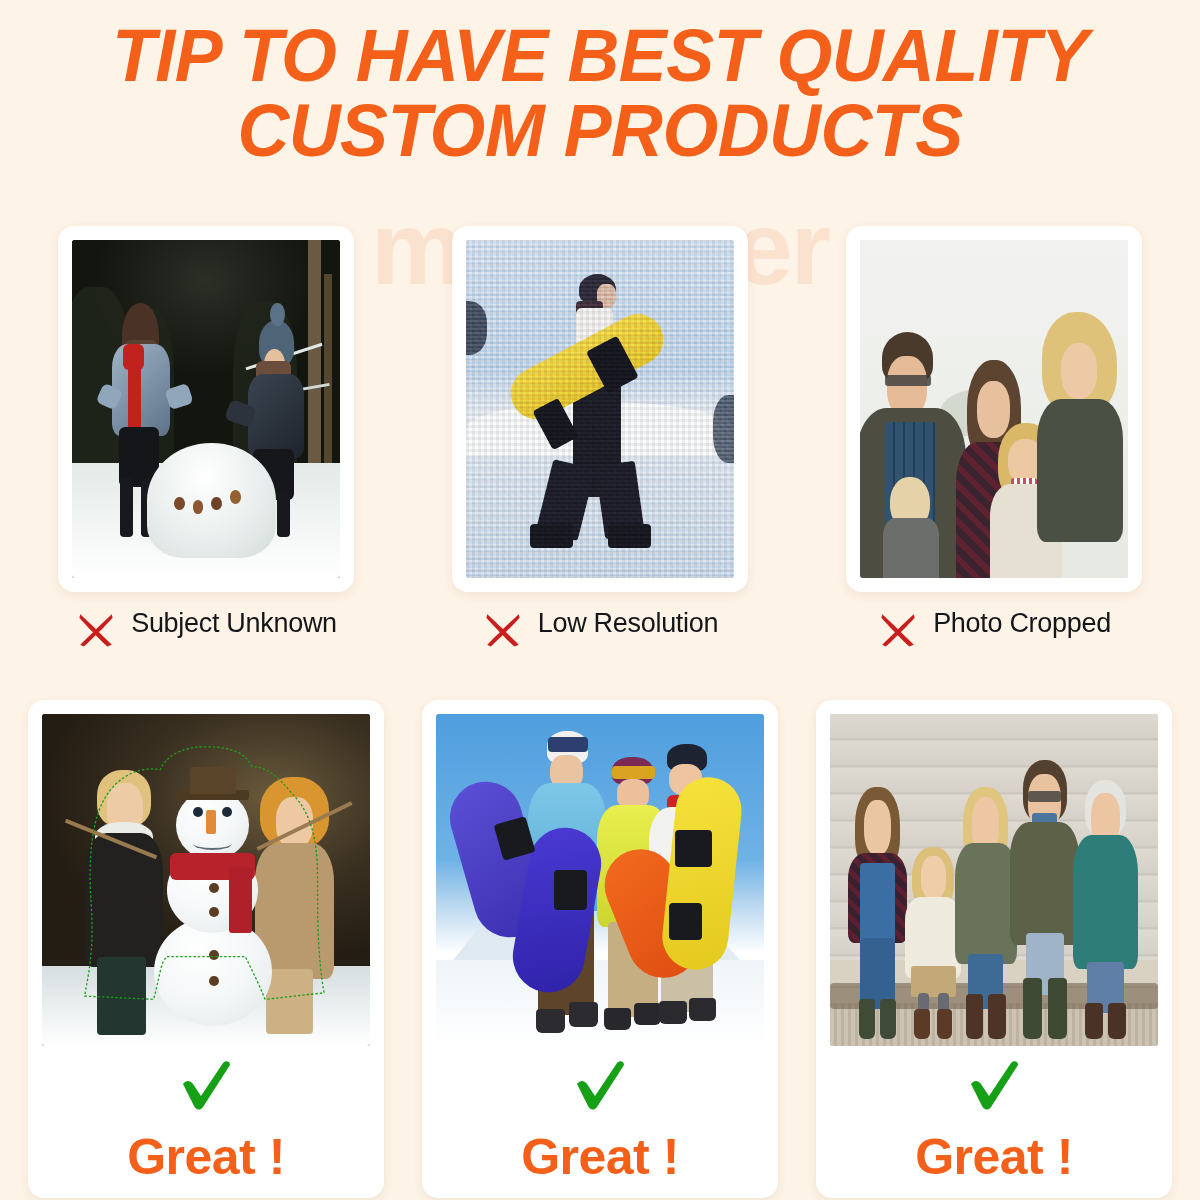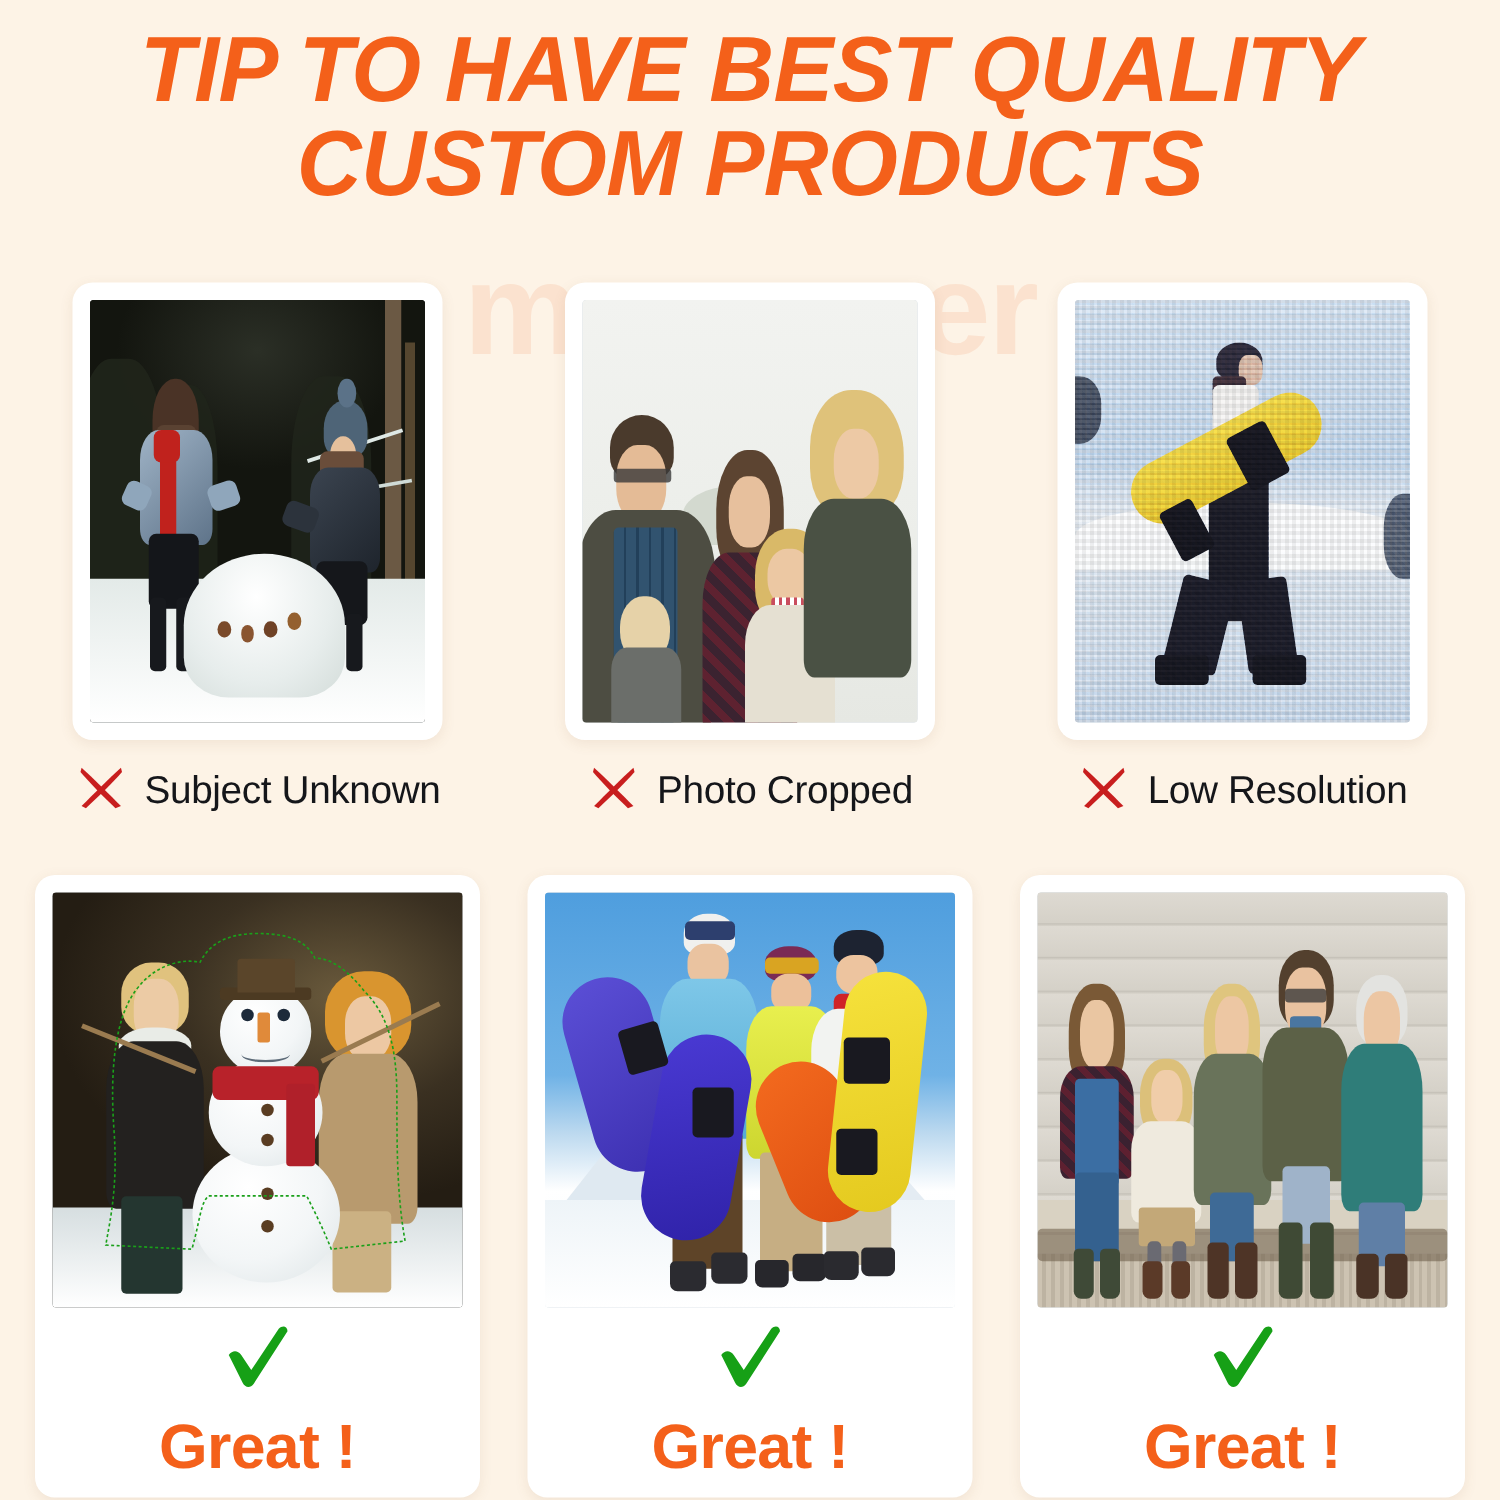--- a/index.html
+++ b/index.html
@@ -80,25 +80,25 @@
     overflow: hidden;
     position: relative;
     background: #cfd8de;
   }
   .ph-top   { height: 338px; }
   .ph-bot   { height: 332px; }
 
   
   .label-bad {
     display: flex;
-    align-items: flex-end;
+    align-items: flex-start;
     justify-content: center;
     gap: 14px;
     margin-top: 16px;
-    font-size: 31px;
+    font-size: 27px;
     font-weight: 500;
     color: #15161A;
     letter-spacing: -0.3px;
   }
   .label-good {
     display: flex;
     align-items: center;
     justify-content: center;
     gap: 16px;
     margin-top: 10px;
@@ -307,71 +307,20 @@
           <path d="M42 7 C32 16 16 32 6 42 L10 44 C20 35 36 19 43 11 Z" fill="#C81E1E"></path>
         </svg>
         <span>Subject Unknown</span>
       </div>
     </div>
 
     <div class="cell">
       <div class="card card-top">
         <div class="photo ph-top">
           <div class="scene">
-            <div class="fam-bg"></div>
-            <div style="position:absolute;left:30%;top:44%;width:30%;height:14%;background:#b9c4b4;border-radius:50% 50% 0 0;opacity:.5"></div>
-
-            <div style="position:absolute;left:2%;top:30%;width:34%;height:70%;">
-              <div style="position:absolute;left:18%;top:-4%;width:56%;height:22%;background:#4a3a2c;border-radius:50% 50% 34% 34%;"></div>
-              <div style="position:absolute;left:24%;top:6%;width:44%;height:26%;background:#e4bb96;border-radius:42%;"></div>
-              <div style="position:absolute;left:22%;top:14%;width:50%;height:5%;background:#3a3a3a;border-radius:3px;opacity:.8"></div>
-              <div class="coat" style="left:-10%;top:28%;width:120%;height:74%;background:#4d4d42;"></div>
-              <div style="position:absolute;left:22%;top:34%;width:56%;height:66%;background:repeating-linear-gradient(90deg,#2b4a66 0 6px,#1d3consequences 6px 7px),#2b4a66;border-radius:4px;"></div>
-              <div style="position:absolute;left:22%;top:34%;width:56%;height:66%;background:repeating-linear-gradient(90deg,#31536f 0 8px,#22405a 8px 10px);border-radius:4px;"></div>
-            </div>
-
-            <div style="position:absolute;left:6%;top:70%;width:26%;height:36%;">
-              <div style="position:absolute;left:20%;top:0;width:58%;height:44%;background:#e6d2a8;border-radius:46%;"></div>
-              <div style="position:absolute;left:10%;top:34%;width:80%;height:66%;background:#6b6e6a;border-radius:22% 22% 8% 8%;"></div>
-            </div>
-
-            <div style="position:absolute;left:36%;top:38%;width:28%;height:64%;">
-              <div style="position:absolute;left:14%;top:-4%;width:72%;height:48%;background:#5c4431;border-radius:46% 46% 40% 40%;"></div>
-              <div style="position:absolute;left:28%;top:6%;width:44%;height:26%;background:#e7c09d;border-radius:44%;"></div>
-              <div class="coat" style="left:0;top:34%;width:100%;height:68%;background:repeating-linear-gradient(45deg,#3b2330 0 7px,#5e2230 7px 13px);"></div>
-            </div>
-
-            <div style="position:absolute;left:48%;top:56%;width:28%;height:48%;">
-              <div style="position:absolute;left:12%;top:-4%;width:76%;height:50%;background:#d9b968;border-radius:46% 46% 42% 42%;"></div>
-              <div style="position:absolute;left:26%;top:6%;width:46%;height:28%;background:#ecc8a3;border-radius:44%;"></div>
-              <div style="position:absolute;left:30%;top:30%;width:34%;height:12%;background:repeating-linear-gradient(90deg,#c94d5e 0 3px,#ffffff 3px 6px);border-radius:3px;"></div>
-              <div class="coat" style="left:2%;top:34%;width:96%;height:70%;background:#e5e0d2;"></div>
-            </div>
-
-            <div style="position:absolute;left:66%;top:24%;width:32%;height:64%;">
-              <div style="position:absolute;left:6%;top:-4%;width:88%;height:48%;background:#dfc27a;border-radius:44% 50% 40% 40%;"></div>
-              <div style="position:absolute;left:28%;top:10%;width:42%;height:26%;background:#edc9a5;border-radius:44%;"></div>
-              <div class="coat" style="left:0;top:36%;width:100%;height:66%;background:#4a5144;"></div>
-            </div>
-          </div>
-        </div>
-      </div>
-      <div class="label-bad">
-        <svg class="xmark" viewBox="0 0 48 48">
-          <path d="M6 7 C16 16 32 32 42 42 L37 44 C27 35 12 19 5 11 Z" fill="#C81E1E"></path>
-          <path d="M42 7 C32 16 16 32 6 42 L10 44 C20 35 36 19 43 11 Z" fill="#C81E1E"></path>
-        </svg>
-        <span>Photo Cropped</span>
-      </div>
-    </div>
-
-    <div class="cell">
-      <div class="card card-top">
-        <div class="photo ph-top">
-          <div class="scene">
             <div class="lowres-bg"></div>
 
             <div style="position:absolute;left:0;right:0;top:48%;height:16%;background:#ffffff;opacity:.85;border-radius:50% 50% 0 0;"></div>
             <div style="position:absolute;left:-8%;top:18%;width:16%;height:16%;background:#2a2f3a;border-radius:40%;opacity:.85"></div>
             <div style="position:absolute;right:-6%;top:46%;width:14%;height:20%;background:#2b3240;border-radius:40%;opacity:.8"></div>
 
             <div style="position:absolute;left:42%;top:10%;width:14%;height:9%;background:#2a2733;border-radius:50% 50% 35% 35%;"></div>
             <div style="position:absolute;left:49%;top:13%;width:7%;height:7%;background:#d9b094;border-radius:40%;"></div>
             <div style="position:absolute;left:41%;top:18%;width:10%;height:10%;background:#3a2b33;border-radius:4px;"></div>
             <div style="position:absolute;left:41%;top:20%;width:14%;height:24%;background:#f4f2f0;border-radius:6px 6px 3px 3px;"></div>
@@ -388,20 +337,71 @@
             <div class="pixelate"></div>
           </div>
         </div>
       </div>
       <div class="label-bad">
         <svg class="xmark" viewBox="0 0 48 48">
           <path d="M6 7 C16 16 32 32 42 42 L37 44 C27 35 12 19 5 11 Z" fill="#C81E1E"></path>
           <path d="M42 7 C32 16 16 32 6 42 L10 44 C20 35 36 19 43 11 Z" fill="#C81E1E"></path>
         </svg>
         <span>Low Resolution</span>
+      </div>
+    </div>
+
+    <div class="cell">
+      <div class="card card-top">
+        <div class="photo ph-top">
+          <div class="scene">
+            <div class="fam-bg"></div>
+            <div style="position:absolute;left:30%;top:44%;width:30%;height:14%;background:#b9c4b4;border-radius:50% 50% 0 0;opacity:.5"></div>
+
+            <div style="position:absolute;left:2%;top:30%;width:34%;height:70%;">
+              <div style="position:absolute;left:18%;top:-4%;width:56%;height:22%;background:#4a3a2c;border-radius:50% 50% 34% 34%;"></div>
+              <div style="position:absolute;left:24%;top:6%;width:44%;height:26%;background:#e4bb96;border-radius:42%;"></div>
+              <div style="position:absolute;left:22%;top:14%;width:50%;height:5%;background:#3a3a3a;border-radius:3px;opacity:.8"></div>
+              <div class="coat" style="left:-10%;top:28%;width:120%;height:74%;background:#4d4d42;"></div>
+              <div style="position:absolute;left:22%;top:34%;width:56%;height:66%;background:repeating-linear-gradient(90deg,#2b4a66 0 6px,#1d3consequences 6px 7px),#2b4a66;border-radius:4px;"></div>
+              <div style="position:absolute;left:22%;top:34%;width:56%;height:66%;background:repeating-linear-gradient(90deg,#31536f 0 8px,#22405a 8px 10px);border-radius:4px;"></div>
+            </div>
+
+            <div style="position:absolute;left:6%;top:70%;width:26%;height:36%;">
+              <div style="position:absolute;left:20%;top:0;width:58%;height:44%;background:#e6d2a8;border-radius:46%;"></div>
+              <div style="position:absolute;left:10%;top:34%;width:80%;height:66%;background:#6b6e6a;border-radius:22% 22% 8% 8%;"></div>
+            </div>
+
+            <div style="position:absolute;left:36%;top:38%;width:28%;height:64%;">
+              <div style="position:absolute;left:14%;top:-4%;width:72%;height:48%;background:#5c4431;border-radius:46% 46% 40% 40%;"></div>
+              <div style="position:absolute;left:28%;top:6%;width:44%;height:26%;background:#e7c09d;border-radius:44%;"></div>
+              <div class="coat" style="left:0;top:34%;width:100%;height:68%;background:repeating-linear-gradient(45deg,#3b2330 0 7px,#5e2230 7px 13px);"></div>
+            </div>
+
+            <div style="position:absolute;left:48%;top:56%;width:28%;height:48%;">
+              <div style="position:absolute;left:12%;top:-4%;width:76%;height:50%;background:#d9b968;border-radius:46% 46% 42% 42%;"></div>
+              <div style="position:absolute;left:26%;top:6%;width:46%;height:28%;background:#ecc8a3;border-radius:44%;"></div>
+              <div style="position:absolute;left:30%;top:30%;width:34%;height:12%;background:repeating-linear-gradient(90deg,#c94d5e 0 3px,#ffffff 3px 6px);border-radius:3px;"></div>
+              <div class="coat" style="left:2%;top:34%;width:96%;height:70%;background:#e5e0d2;"></div>
+            </div>
+
+            <div style="position:absolute;left:66%;top:24%;width:32%;height:64%;">
+              <div style="position:absolute;left:6%;top:-4%;width:88%;height:48%;background:#dfc27a;border-radius:44% 50% 40% 40%;"></div>
+              <div style="position:absolute;left:28%;top:10%;width:42%;height:26%;background:#edc9a5;border-radius:44%;"></div>
+              <div class="coat" style="left:0;top:36%;width:100%;height:66%;background:#4a5144;"></div>
+            </div>
+          </div>
+        </div>
+      </div>
+      <div class="label-bad">
+        <svg class="xmark" viewBox="0 0 48 48">
+          <path d="M6 7 C16 16 32 32 42 42 L37 44 C27 35 12 19 5 11 Z" fill="#C81E1E"></path>
+          <path d="M42 7 C32 16 16 32 6 42 L10 44 C20 35 36 19 43 11 Z" fill="#C81E1E"></path>
+        </svg>
+        <span>Photo Cropped</span>
       </div>
     </div>
   </div>
 
   <div class="row row-bottom">
 
     <div class="cell">
       <div class="card card-bot">
         <div class="photo ph-bot">
           <div class="scene">

